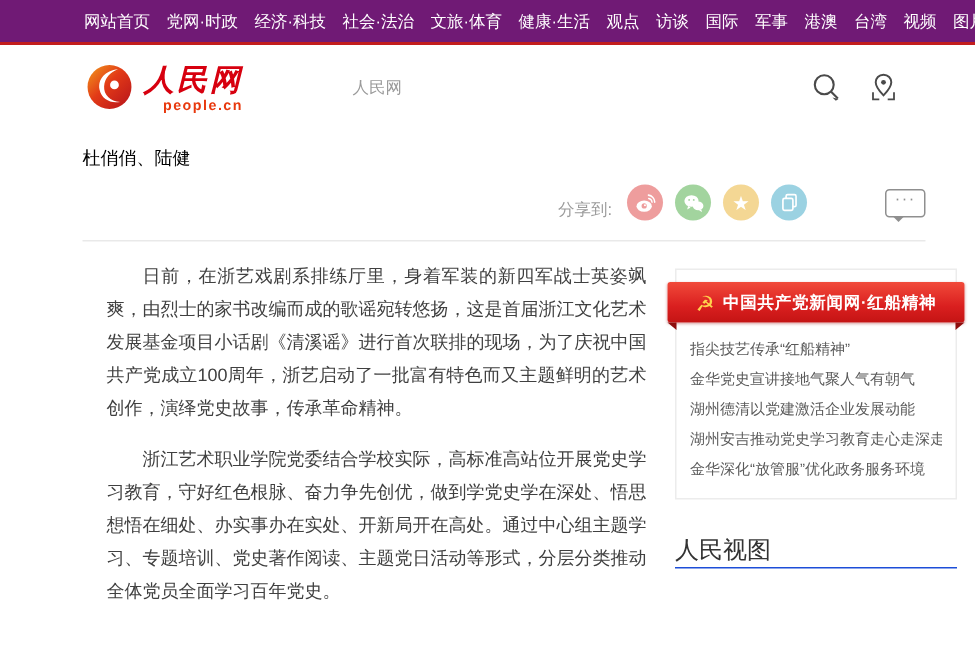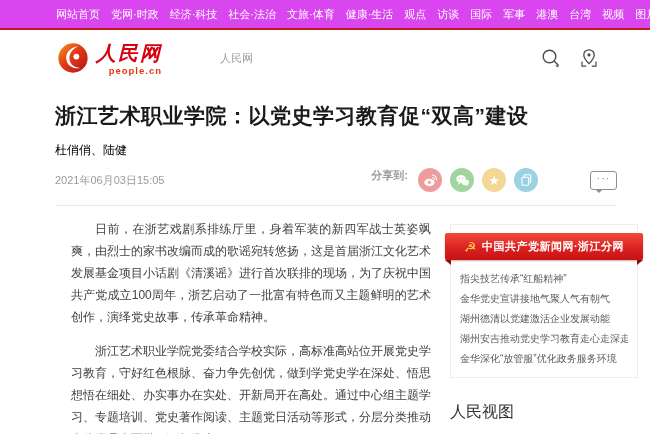--- a/index.html
+++ b/index.html
@@ -4,46 +4,46 @@
 <style>
   * { box-sizing: border-box; }
   html,body { margin:0; padding:0; }
   body {
     width:650px; height:434px; overflow:hidden; background:#fff;
     font-family:"Liberation Sans","DejaVu Sans",sans-serif;
     -webkit-font-smoothing:antialiased;
   }
   
   .topnav {
-    height:30px; background:#d946ef; border-bottom:2px solid #c21d1d;
+    height:30px; background:#701a75; border-bottom:2px solid #c21d1d;
     display:flex; align-items:center; padding:0 34px 0 56px;
     color:#fff; font-size:11px; white-space:nowrap;
   }
   .topnav .nav-items { display:flex; gap:11px; flex:1; }
   .topnav .nav-item { cursor:pointer; }
   
-  .header { height:56px; display:flex; align-items:center; padding:0 50px 0 56px; }
+  .header { height:56px; display:flex; align-items:center; padding:0 50px 0 56px;gap:15px; }
   .logo { display:flex; align-items:flex-end; gap:6px; cursor:pointer; }
   .logo-textblock { display:flex; flex-direction:column; line-height:1; }
   .logo-cn { font-family:"DejaVu Serif","Liberation Serif",serif; font-style:italic;
     font-weight:bold; font-size:20px; color:#d7000f; letter-spacing:2px; }
   .logo-en { font-size:9.5px; font-weight:bold; color:#e8380d; letter-spacing:1px;
     margin-top:3px; align-self:flex-end; }
   .breadcrumb { margin-left:58px; font-size:11px; color:#9a9a9a; }
   .header-icons { margin-left:auto; display:flex; align-items:center; gap:16px; }
   .hicon { cursor:pointer; display:flex; }
   
   .content { padding-left:55px; width:638px; }
   .page-head { width:562px; }
   .title { margin:15px 0 0; font-size:21px; line-height:30px; font-weight:bold;
     color:#1a1a1a; letter-spacing:0.5px; }
   .authors { margin-top:11px; font-size:12px; color:#000000; }
   .meta-row { margin-top:9px; display:flex; align-items:center; }
   .date { font-size:11px; color:#9b9b9b; }
-  .share-group { margin-left:auto; display:flex; align-items:flex-start; gap:8px; margin-right:52px;font-weight:bold; }
+  .share-group { margin-left:auto; display:flex; align-items:flex-end; gap:8px; margin-right:52px; }
   .share-label { font-size:11px; color:#9b9b9b; margin-right:2px; }
   .share-circle { width:24px; height:24px; border-radius:50%; display:flex;
     align-items:center; justify-content:center; cursor:pointer; }
   .star-glyph { color:#fff; font-size:13px; line-height:1; }
   .comment-box { width:27px; height:19px; border:1px solid #8f8f8f; border-radius:3px;
     display:flex; align-items:center; justify-content:center; position:relative;
     cursor:pointer; background:#fff; }
   .comment-dots { color:#8f8f8f; font-size:11px; line-height:1; letter-spacing:1px;
     margin-top:-3px; }
   .comment-box::after { content:""; position:absolute; left:4px; bottom:-4px;
@@ -66,21 +66,21 @@
     box-shadow:0 1px 2px rgba(150,0,0,.35); }
   .ribbon::before, .ribbon::after { content:""; position:absolute; bottom:-5px;
     border-top:5px solid #8e0d0d; }
   .ribbon::before { left:0; border-left:6px solid transparent; }
   .ribbon::after { right:0; border-right:6px solid transparent; }
   .emblem { color:#ffd24d; font-size:14px; line-height:1; }
   .side-links { display:flex; flex-direction:column; }
   .side-link { font-size:10px; color:#5a5a5a; line-height:20px; white-space:nowrap;
     overflow:hidden; cursor:pointer; }
   .side-section-title { margin-top:24px; font-size:16px; color:#333;
-    padding-bottom:14px; border-bottom:7px solid #1d4ed8; }
+    padding-bottom:0; border-bottom:1px solid #1d4ed8; }
 </style>
 </head>
 <body>
 
 <div class="topnav">
   <div class="nav-items">
     <span class="nav-item">网站首页</span>
     <span class="nav-item">党网·时政</span>
     <span class="nav-item">经济·科技</span>
     <span class="nav-item">社会·法治</span>
@@ -135,24 +135,22 @@
         <circle cx="11" cy="7.9" r="1.6" fill="#4a4a4a"></circle>
         <path d="M4 14.5 v4.7 h4.2" fill="none" stroke="#4a4a4a" stroke-width="1.2"></path>
         <path d="M18 14.5 v4.7 h-4.2" fill="none" stroke="#4a4a4a" stroke-width="1.2"></path>
       </svg>
     </span>
   </div>
 </div>
 
 <div class="content">
   <div class="page-head">
-    <h1 class="title">浙江艺术职业学院：以党史学习教育促“双高”建设</h1>
     <div class="authors">杜俏俏、陆健</div>
     <div class="meta-row">
-      <span class="date">2021年06月03日15:05</span>
       <div class="share-group">
         <span class="share-label">分享到:</span>
         <span class="share-circle" style="background-color: rgb(238, 157, 157);">
           <svg width="15" height="15" viewBox="0 0 20 20">
             <ellipse cx="8.6" cy="12.6" rx="6.8" ry="5" fill="#fff"></ellipse>
             <circle cx="8.6" cy="12.4" r="2.3" fill="#ee9d9d"></circle>
             <circle cx="9.3" cy="11.8" r="0.9" fill="#fff"></circle>
             <path d="M12.4 2.8 a6.6 6.6 0 0 1 5.6 6.2" stroke="#fff" stroke-width="1.4" fill="none" stroke-linecap="round"></path>
             <path d="M12.6 5.8 a3.6 3.6 0 0 1 3 3.3" stroke="#fff" stroke-width="1.2" fill="none" stroke-linecap="round"></path>
           </svg>
@@ -189,21 +187,21 @@
     <div class="article-col">
       <p>日前，在浙艺戏剧系排练厅里，身着军装的新四军战士英姿飒爽，由烈士的家书改编而成的歌谣宛转悠扬，这是首届浙江文化艺术发展基金项目小话剧《清溪谣》进行首次联排的现场，为了庆祝中国共产党成立100周年，浙艺启动了一批富有特色而又主题鲜明的艺术创作，演绎党史故事，传承革命精神。</p>
       <p>浙江艺术职业学院党委结合学校实际，高标准高站位开展党史学习教育，守好红色根脉、奋力争先创优，做到学党史学在深处、悟思想悟在细处、办实事办在实处、开新局开在高处。通过中心组主题学习、专题培训、党史著作阅读、主题党日活动等形式，分层分类推动全体党员全面学习百年党史。</p>
 
     </div>
 
     <div class="sidebar">
       <div class="side-card">
         <div class="ribbon">
           <span class="emblem">☭</span>
-          <span>中国共产党新闻网·浙江分网</span>
+          <span>中国共产党新闻网·红船精神</span>
         </div>
         <div class="side-links">
           <span class="side-link">指尖技艺传承“红船精神”</span>
           <span class="side-link">金华党史宣讲接地气聚人气有朝气</span>
           <span class="side-link">湖州德清以党建激活企业发展动能</span>
           <span class="side-link">湖州安吉推动党史学习教育走心走深走实</span>
           <span class="side-link">金华深化“放管服”优化政务服务环境</span>
         </div>
       </div>
       <div class="side-section-title">人民视图</div>

